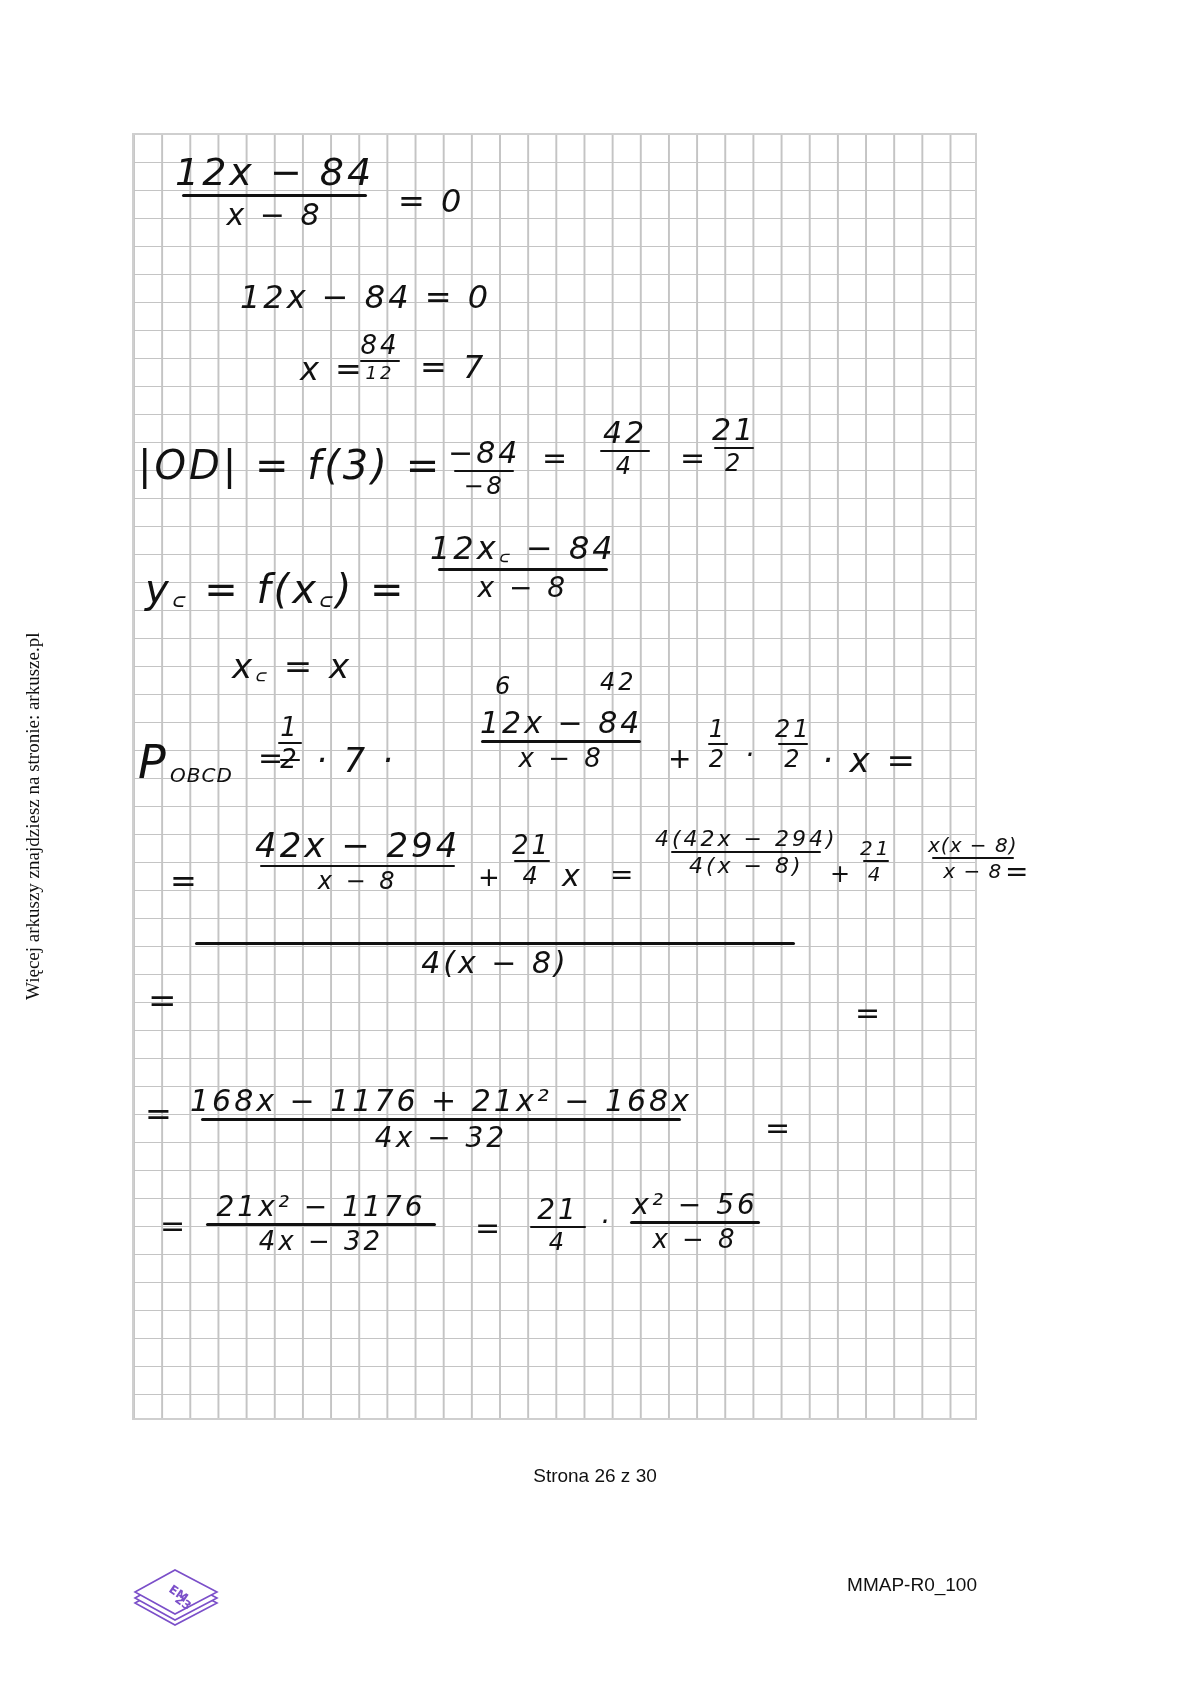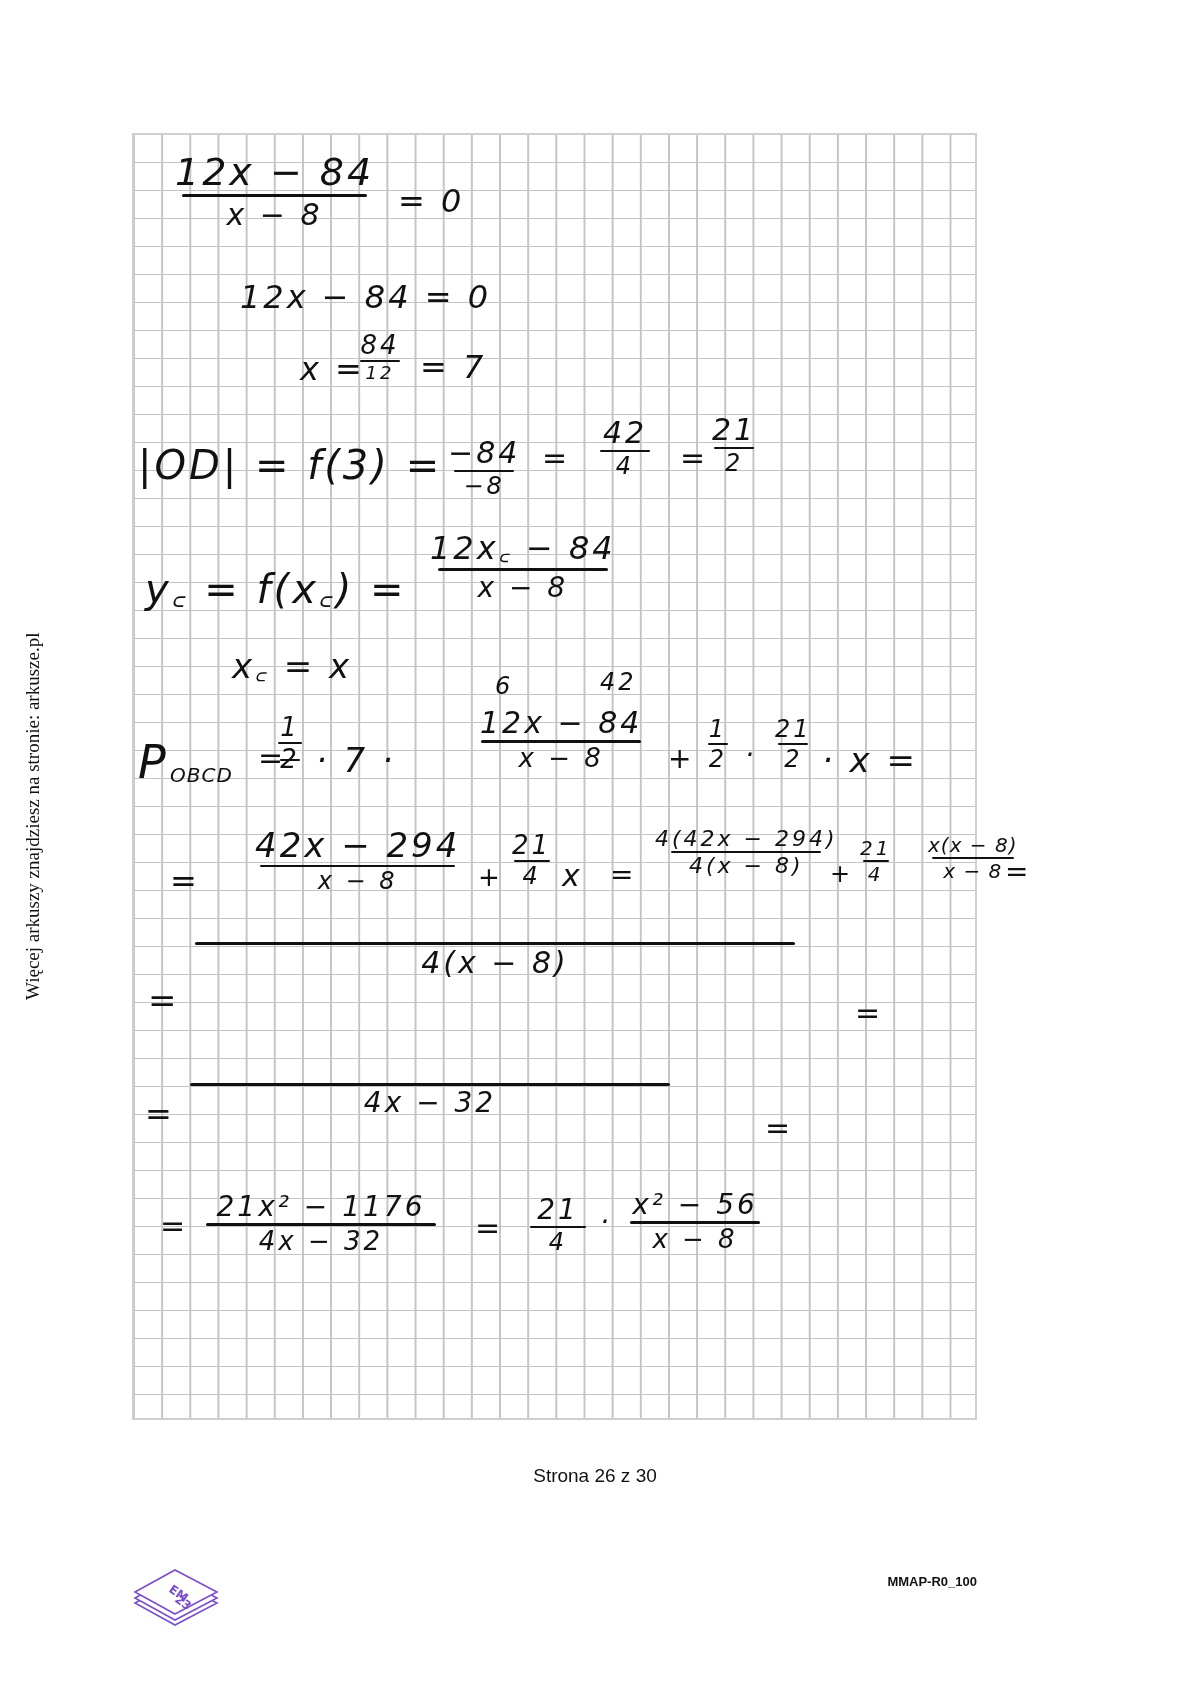--- a/index.html
+++ b/index.html
@@ -22,21 +22,21 @@
       background-position: -1px -1px;
     }
     .hw {
       position: absolute; font-family: "DejaVu Sans", sans-serif;
       color: #111; font-style: italic; white-space: nowrap; letter-spacing: 3px;
     }
     .frac { position: absolute; display: flex; flex-direction: column; align-items: center; }
     .frac .num, .frac .den { font-family: "DejaVu Sans", sans-serif; font-style: italic; color: #111; white-space: nowrap; letter-spacing: 3px; }
     .frac .bar { height: 3px; background: #111; border-radius: 2px; }
     .footer-page { position: absolute; left: 0; width: 1190px; top: 1465px; text-align: center; font-size: 19px; color: #111; }
-    .footer-code { position: absolute; right: 213px; top: 1574px; font-size: 13px; font-weight: bold; color: #111; }
+    .footer-code { position: absolute; right: 213px; top: 1574px; font-size: 19px; font-weight: normal; color: #111; }
     .logo { position: absolute; left: 130px; top: 1565px; width: 100px; height: 70px; }
   </style>
 </head>
 <body>
 
 <div class="side-note">Więcej arkuszy znajdziesz na stronie: arkusze.pl</div>
 
 <div class="grid"></div>
 
 <div class="frac" style="left:175px; top:150px;">
@@ -148,20 +148,21 @@
 
 <span class="hw" style="left:148px; top:980px; font-size:34px;">=</span>
 <div class="frac" style="left:195px; top:942px;">
   <span class="bar" style="width:600px;"></span>
   <span class="den" style="font-size:30px;">4(x − 8)</span>
 </div>
 <span class="hw" style="left:855px; top:995px; font-size:30px;">=</span>
 
 <span class="hw" style="left:145px; top:1095px; font-size:32px;">=</span>
 <div class="frac" style="left:190px; top:1083px;">
+  <span class="num" style="font-size:30px;">168x − 1176 + 21x² − 168x</span>
   <span class="bar" style="width:480px;"></span>
   <span class="den" style="font-size:28px;">4x − 32</span>
 </div>
 <span class="hw" style="left:765px; top:1110px; font-size:30px;">=</span>
 
 <span class="hw" style="left:160px; top:1208px; font-size:30px;">=</span>
 <div class="frac" style="left:206px; top:1190px;">
   <span class="num" style="font-size:28px;">21x² − 1176</span>
   <span class="bar" style="width:230px;"></span>
   <span class="den" style="font-size:26px;">4x − 32</span>

